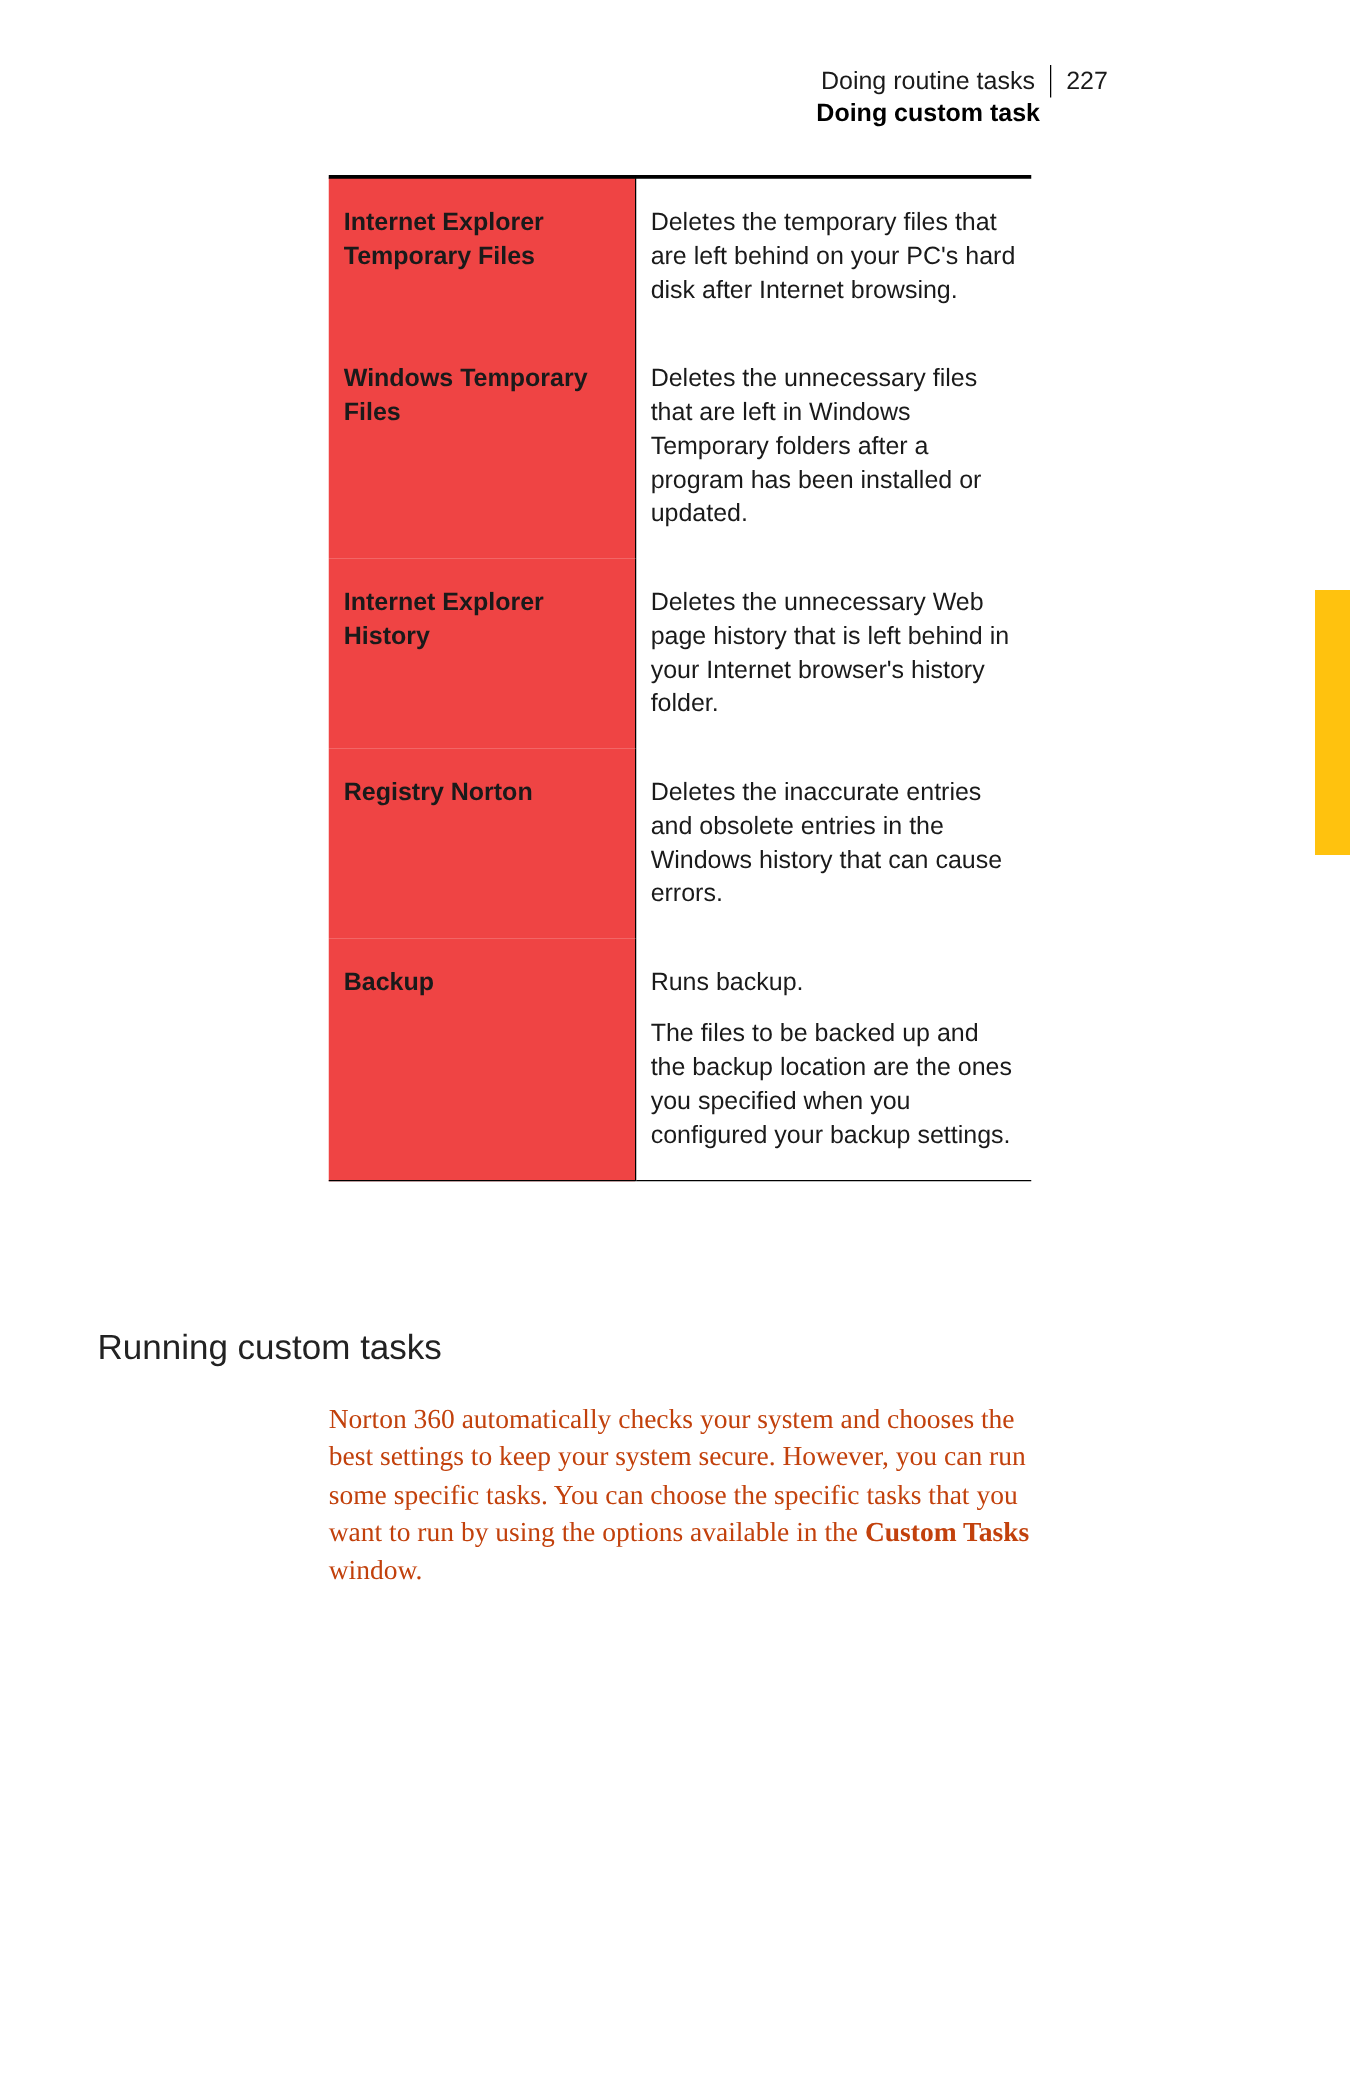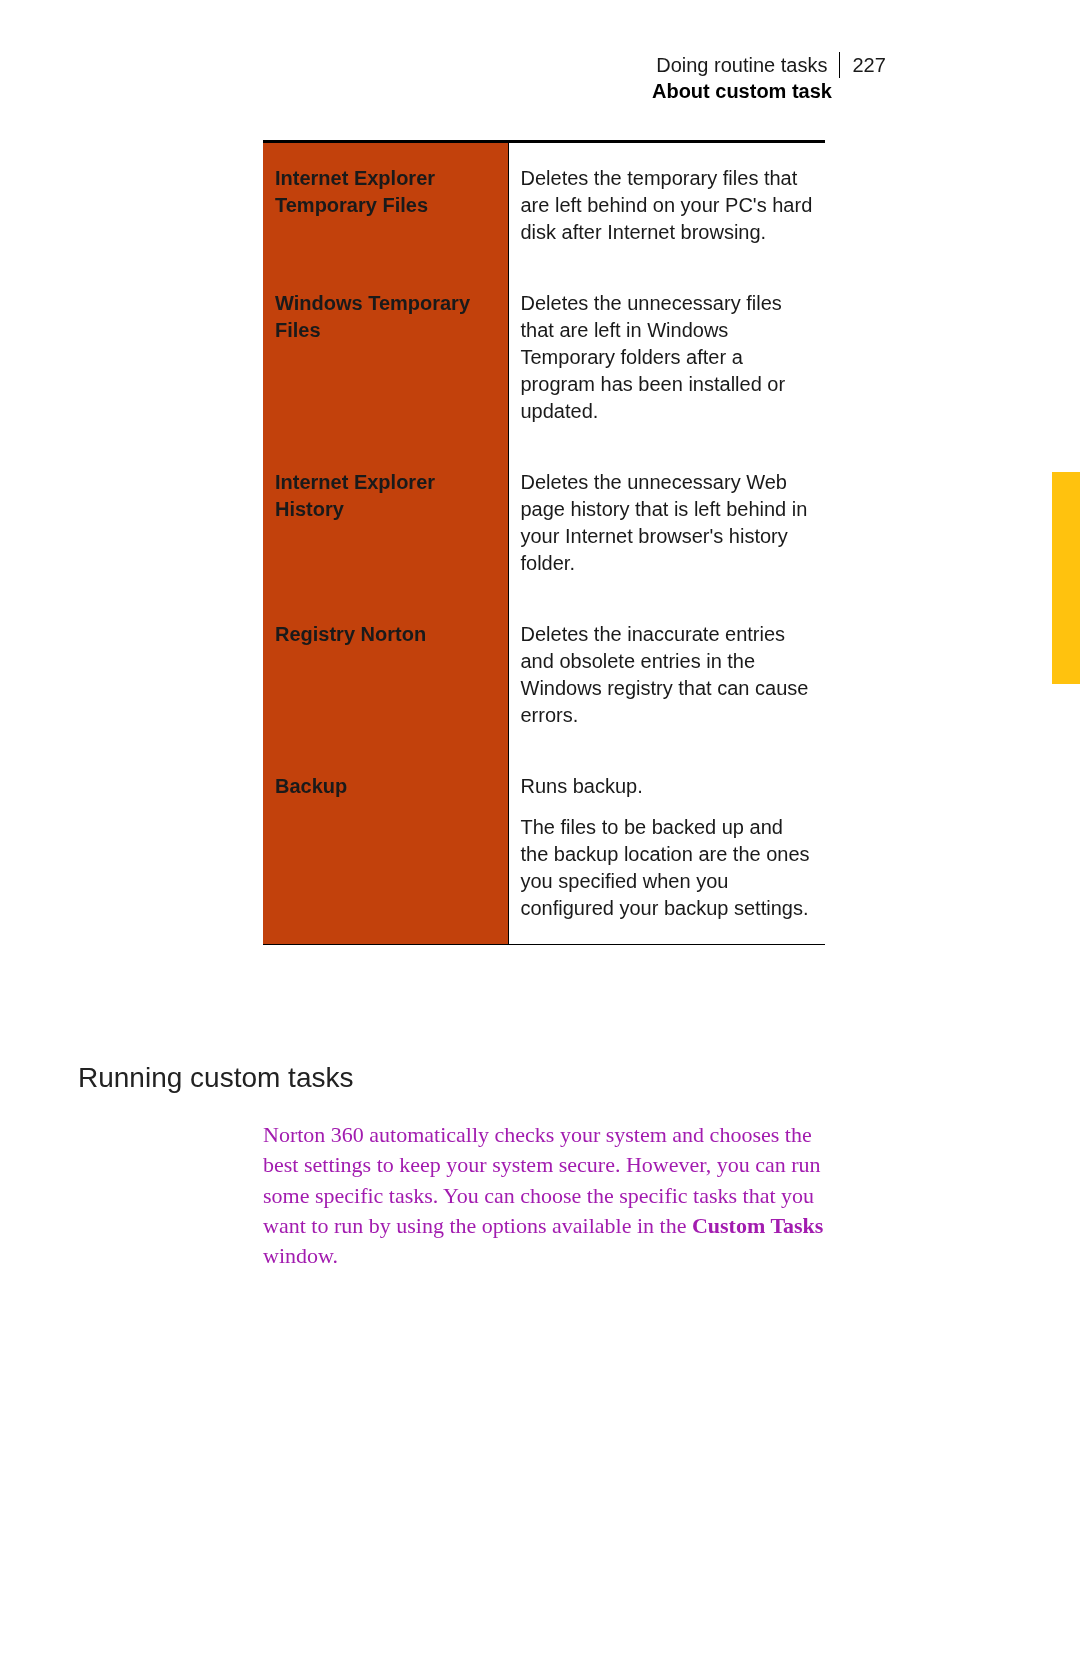--- a/index.html
+++ b/index.html
@@ -54,21 +54,21 @@
     }
     table.task-table td {
       vertical-align: top;
       padding: 22px 10px 22px 12px;
       font-size: 20px;
       line-height: 1.35;
       color: #1a1a1a;
     }
     td.label-cell {
       width: 245px;
-      background: #c2410c;
+      background: #ef4444;
       font-weight: bold;
       border-right: 1px solid #000;
     }
     .first-row td { padding-top: 28px; }
     .backup-row td { padding-bottom: 28px; }
     .desc-cell p + p { margin-top: 14px; }
     .tab-marker {
       position: absolute;
       right: 0;
       top: 472px;
@@ -85,34 +85,34 @@
       font-family: 'Lucida Sans', 'Trebuchet MS', Arial, sans-serif;
       font-weight: normal;
     }
     .body-text {
       position: absolute;
       top: 1120px;
       left: 263px;
       width: 562px;
       font-size: 22px;
       line-height: 1.38;
-      color: #a21caf;
+      color: #c2410c;
     }
     .body-text .bold { font-weight: bold; }
   </style>
 </head>
 <body>
 
 <div class="page-header">
   <div class="header-line1">
     <span class="header-title">Doing routine tasks</span>
     <span class="header-divider"></span>
     <span class="page-num">227</span>
   </div>
-  <div class="header-line2">About custom task</div>
+  <div class="header-line2">Doing custom task</div>
 </div>
 
 <div class="table-wrap">
   <table class="task-table">
     <tbody>
         <tr class="first-row">
       <td class="label-cell">Internet Explorer Temporary Files</td>
       <td class="desc-cell">
         <p>Deletes the temporary files that are left behind on your PC's hard disk after Internet browsing.</p>
       </td>
@@ -125,21 +125,21 @@
     </tr>
     <tr>
       <td class="label-cell">Internet Explorer History</td>
       <td class="desc-cell">
         <p>Deletes the unnecessary Web page history that is left behind in your Internet browser's history folder.</p>
       </td>
     </tr>
     <tr>
       <td class="label-cell">Registry Norton</td>
       <td class="desc-cell">
-        <p>Deletes the inaccurate entries and obsolete entries in the Windows registry that can cause errors.</p>
+        <p>Deletes the inaccurate entries and obsolete entries in the Windows history that can cause errors.</p>
       </td>
     </tr>
     <tr class="backup-row">
       <td class="label-cell">Backup</td>
       <td class="desc-cell">
         <p>Runs backup.</p>
         <p>The files to be backed up and the backup location are the ones you specified when you configured your backup settings.</p>
       </td>
     </tr>
   </tbody>

